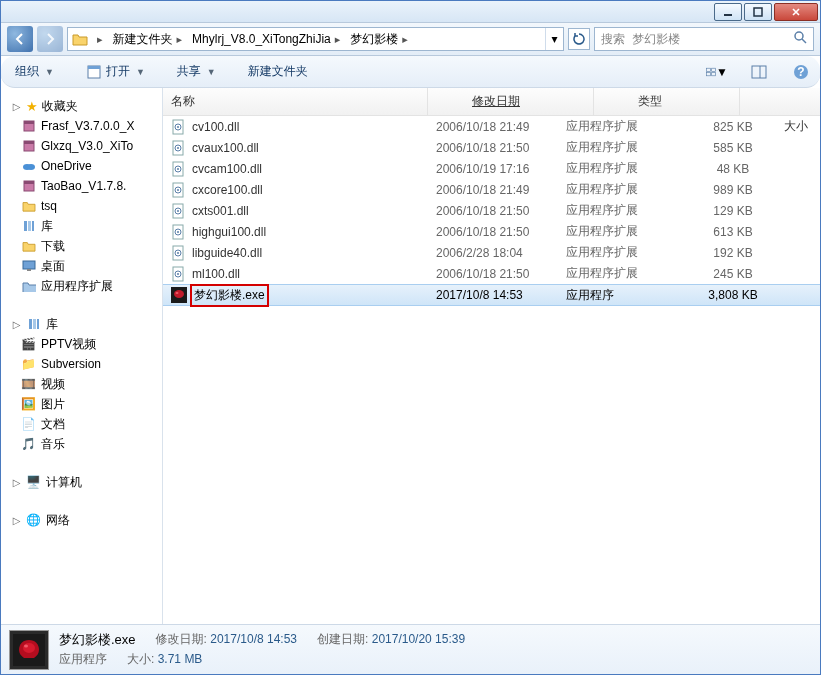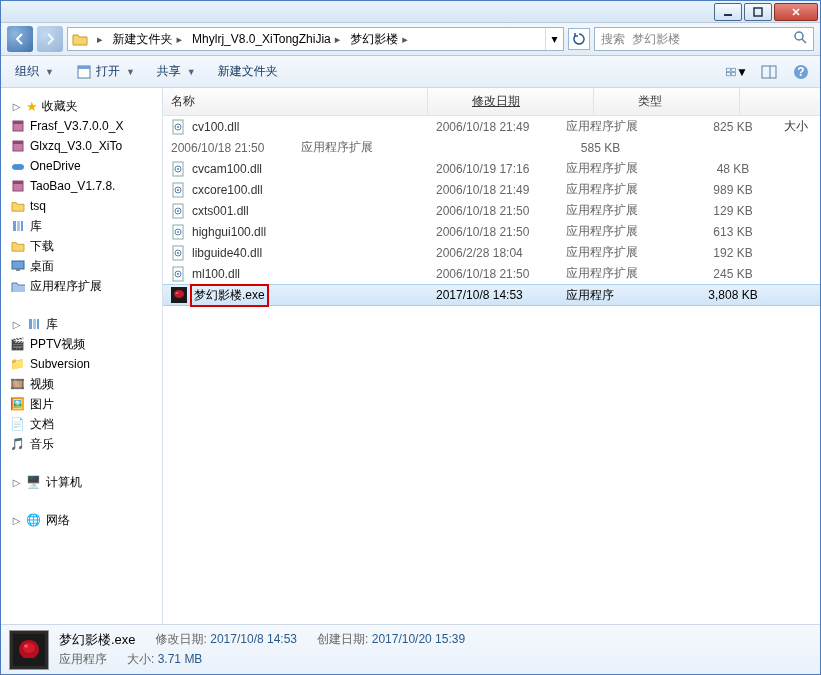--- a/index.html
+++ b/index.html
@@ -17,29 +17,29 @@
 .nav-btn.disabled { opacity: .45; cursor: default; }
 .nav-btn svg { width: 12px; height: 12px; fill: #fff; }
 .crumb-box { flex: 1; height: 24px; border: 1px solid #9db6d0; background: #fff; display: flex; align-items: center; padding-left: 4px; }
 .crumb { display: flex; align-items: center; height: 100%; padding: 0 5px; cursor: pointer; }
 .crumb .sep { margin-left: 4px; font-size: 11px; color: #555; }
 .crumb-dd { width: 18px; height: 22px; border-left: 1px solid #cfdceb; display:flex; align-items:center; justify-content:center; margin-left:auto; cursor:pointer; }
 .refresh-btn { width: 22px; height: 22px; border:1px solid #9db6d0; background:#fff; display:flex; align-items:center; justify-content:center; cursor:pointer; }
 .search-box { width: 220px; height: 24px; border: 1px solid #9db6d0; background: #fff; display: flex; align-items: center; padding: 0 6px; color:#777; }
 .search-box .placeholder { color:#888;font-family:Liberation Mono, monospace; }
 
-.toolbar { height: 32px; background: linear-gradient(#f5f9fd,#e5eef8); border-bottom:1px solid #cdd9e7; display:flex; align-items:center; padding:0 8px; gap:10px; }
+.toolbar { height: 32px; background: linear-gradient(#f5f9fd,#e5eef8); border-bottom:1px solid #cdd9e7; display:flex; align-items:center; padding:0 8px; gap:20px;border-radius:14px; }
 .tb-btn { display:flex; align-items:center; gap:4px; padding:3px 6px; cursor:pointer; color:#153a66; }
 .tb-btn .dd { font-size:9px; margin-left:2px; color:#567; }
 .tb-spacer { flex:1; }
 .tb-icon { width:22px; height:22px; display:flex; align-items:center; justify-content:center; cursor:pointer; }
 
 .body { flex:1; display:flex; overflow:hidden; }
 .sidebar { width:162px; background:#fff; border-right:1px solid #d9e2ec; overflow:hidden; padding-top:4px; }
-.tree-item { display:flex; align-items:center; height:20px; padding-left:9px; gap:4px; cursor:pointer; white-space:nowrap; overflow:hidden; text-overflow:ellipsis; }
+.tree-item { display:flex; align-items:center; height:20px; padding-left:20px; gap:4px; cursor:pointer; white-space:nowrap; overflow:hidden; text-overflow:ellipsis; }
 .tree-item.section { font-weight:normal; padding-left:10px; margin-top:4px; }
 .tree-item .exp { width:11px; height:11px; font-size:10px; color:#666; display:flex; align-items:center; justify-content:center; }
 .fav-star { color:#f2b100; font-size:13px; }
 .inline-ico { width:16px; height:16px; display:flex; align-items:center; justify-content:center; }
 
 .content { flex:1; display:flex; flex-direction:column; }
 .col-header { height:28px; display:flex; border-bottom:1px solid #e3e3e3; background:linear-gradient(#fdfdfd,#f1f1f1);gap:36px; }
 .col { display:flex; align-items:center; padding:0 8px; border-right:1px solid #e3e3e3; color:#333; }
 .col.name { width:265px; }
 .col.date { width:130px;text-decoration:underline; }
@@ -348,20 +348,30 @@
                   <circle cx="7" cy="8" r="1" fill="#5b7fa8"></circle>
                 </svg>
               </span>
               <span>cv100.dll</span>
             </div>
             <div class="cell date">2006/10/18 21:49</div>
             <div class="cell type">应用程序扩展</div>
             <div class="cell size">825 KB</div>
           </div>
           <div class="row">
+            <div class="cell name">
+              <span class="file-icon">
+                <svg width="16" height="16" viewBox="0 0 16 16">
+                  <rect x="2" y="1" width="10" height="14" fill="#fff" stroke="#8aa"></rect>
+                  <circle cx="7" cy="8" r="3" fill="none" stroke="#5b7fa8"></circle>
+                  <circle cx="7" cy="8" r="1" fill="#5b7fa8"></circle>
+                </svg>
+              </span>
+              <span>cvaux100.dll</span>
+            </div>
             <div class="cell date">2006/10/18 21:50</div>
             <div class="cell type">应用程序扩展</div>
             <div class="cell size">585 KB</div>
           </div>
           <div class="row">
             <div class="cell name">
               <span class="file-icon">
                 <svg width="16" height="16" viewBox="0 0 16 16">
                   <rect x="2" y="1" width="10" height="14" fill="#fff" stroke="#8aa"></rect>
                   <circle cx="7" cy="8" r="3" fill="none" stroke="#5b7fa8"></circle>

